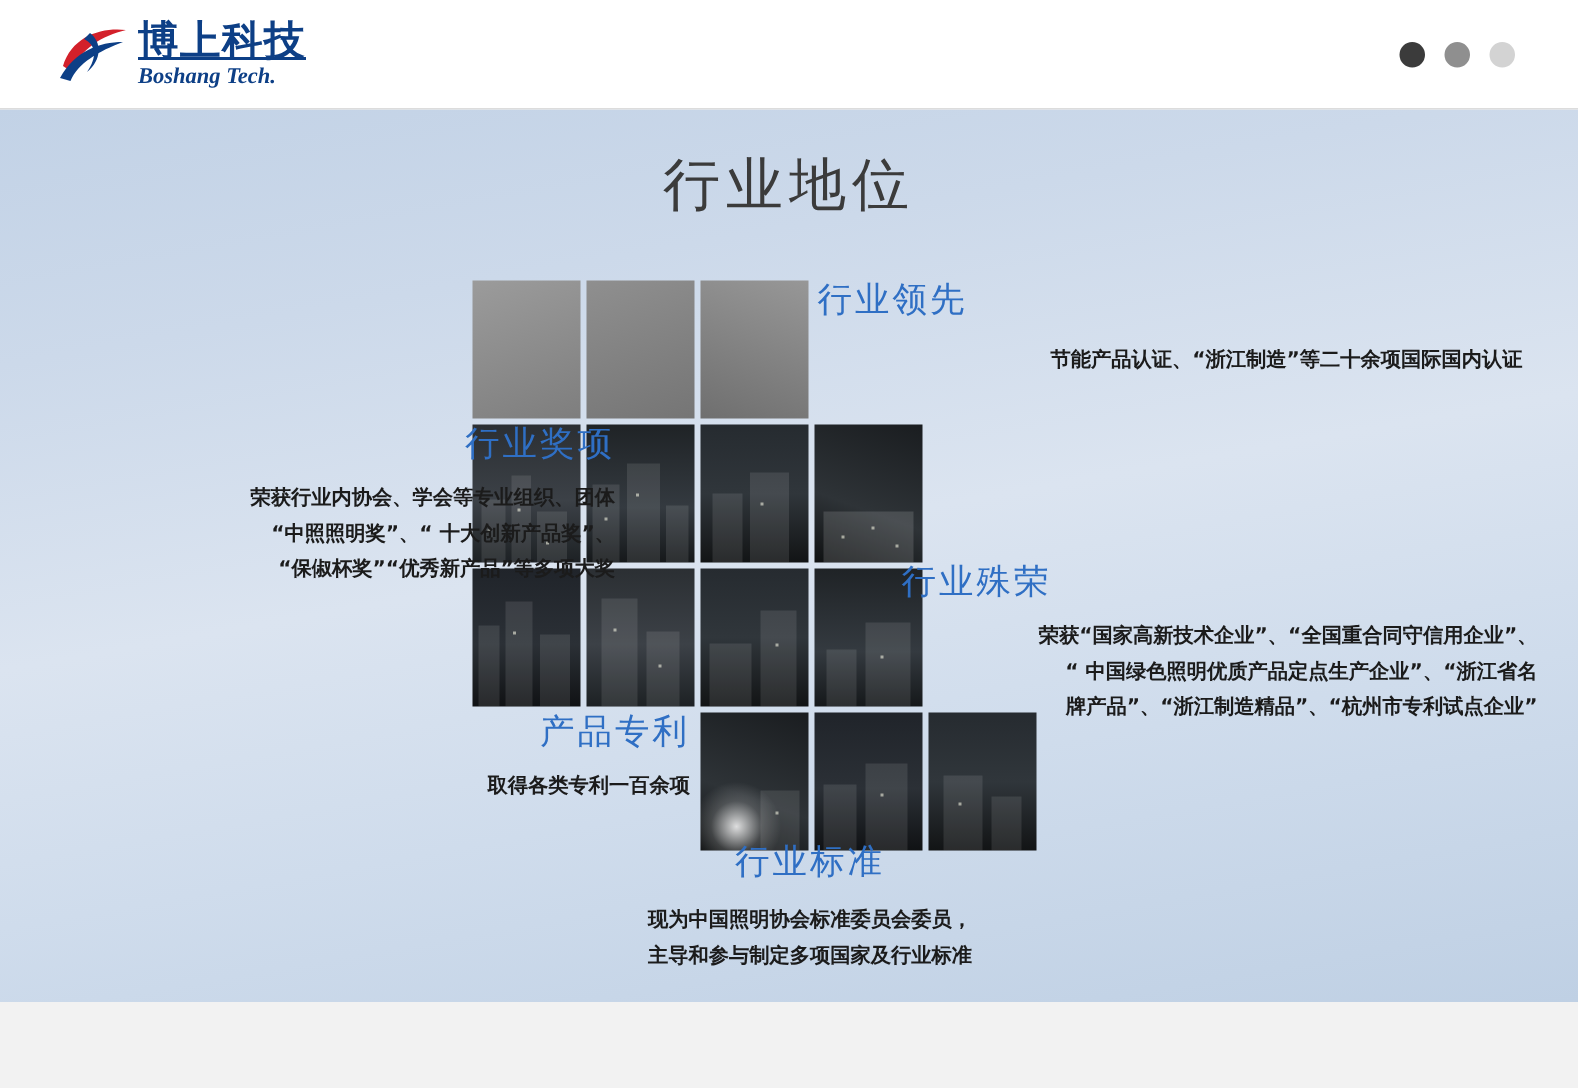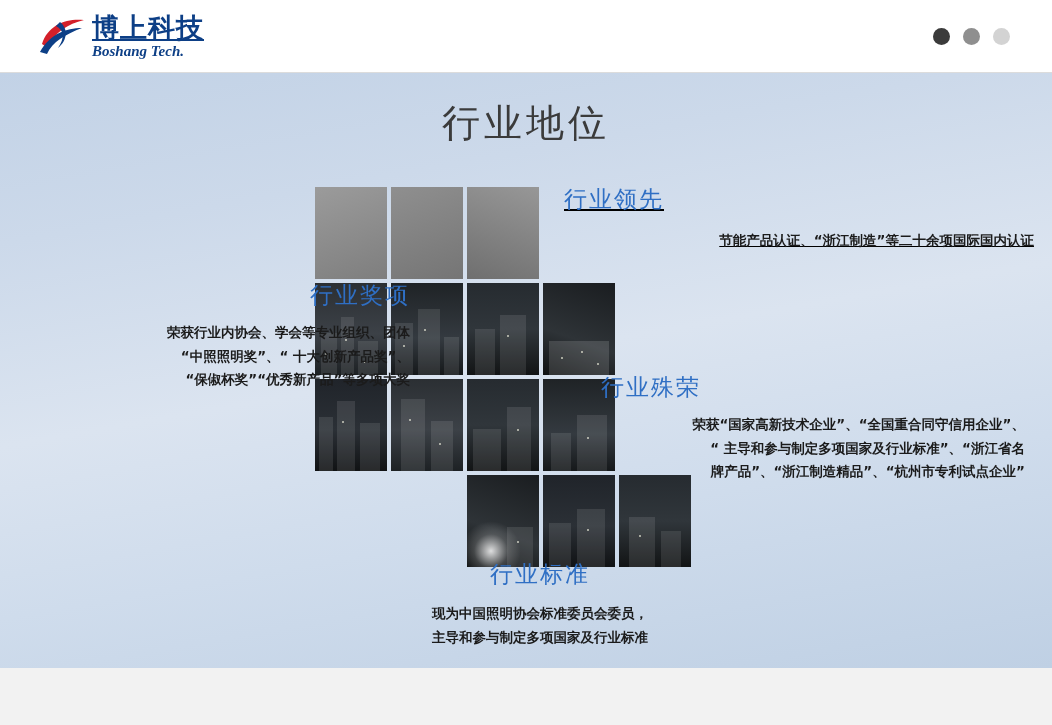--- a/index.html
+++ b/index.html
@@ -251,45 +251,51 @@
       </div>
       <div class="tile b3" style="left:619px; top:403px; width:72px; height:92px;">
         <div class="bld" style="left:10px; width:26px; height:50px;"></div>
         <div class="bld" style="left:42px; width:20px; height:36px;"></div>
         <div class="lit" style="left:20px; bottom:30px;"></div>
       </div>
 
     </div>
 
 
-    <div class="blk ta-l" style="left:564px; top:112px; width:470px;text-decoration:underline;">
+    <div class="blk ta-l" style="left:545px; top:112px; width:470px;">
       <div class="hd">行业领先</div>
       <div class="bd ta-r" style="margin-top:14px;">
         <div>节能产品认证、“浙江制造”等二十余项国际国内认证</div>
       </div>
     </div>
 
     <div class="blk ta-r" style="left:20px; top:208px; width:390px;">
       <div class="hd">行业奖项</div>
       <div class="bd" style="margin-top:10px;">
         <div>荣获行业内协会、学会等专业组织、团体</div>
         <div>“中照照明奖”、“ 十大创新产品奖”、</div>
         <div>“保俶杯奖”“优秀新产品”等多项大奖</div>
       </div>
     </div>
 
     <div class="blk" style="left:555px; top:300px; width:470px;">
       <div class="hd ta-l" style="margin-left:46px;">行业殊荣</div>
       <div class="bd ta-r" style="margin-top:10px;">
         <div>荣获“国家高新技术企业”、“全国重合同守信用企业”、</div>
-        <div>“ 主导和参与制定多项国家及行业标准”、“浙江省名</div>
+        <div>“ 中国绿色照明优质产品定点生产企业”、“浙江省名</div>
         <div>牌产品”、“浙江制造精品”、“杭州市专利试点企业”</div>
       </div>
     </div>
 
+    <div class="blk ta-r" style="left:130px; top:400px; width:330px;">
+      <div class="hd">产品专利</div>
+      <div class="bd" style="margin-top:10px;">
+        <div>取得各类专利一百余项</div>
+      </div>
+    </div>
 
     <div class="blk ta-c" style="left:330px; top:487px; width:420px;">
       <div class="hd">行业标准</div>
       <div class="bd" style="margin-top:12px;">
         <div>现为中国照明协会标准委员会委员，</div>
         <div>主导和参与制定多项国家及行业标准</div>
       </div>
     </div>
 
   </div>

